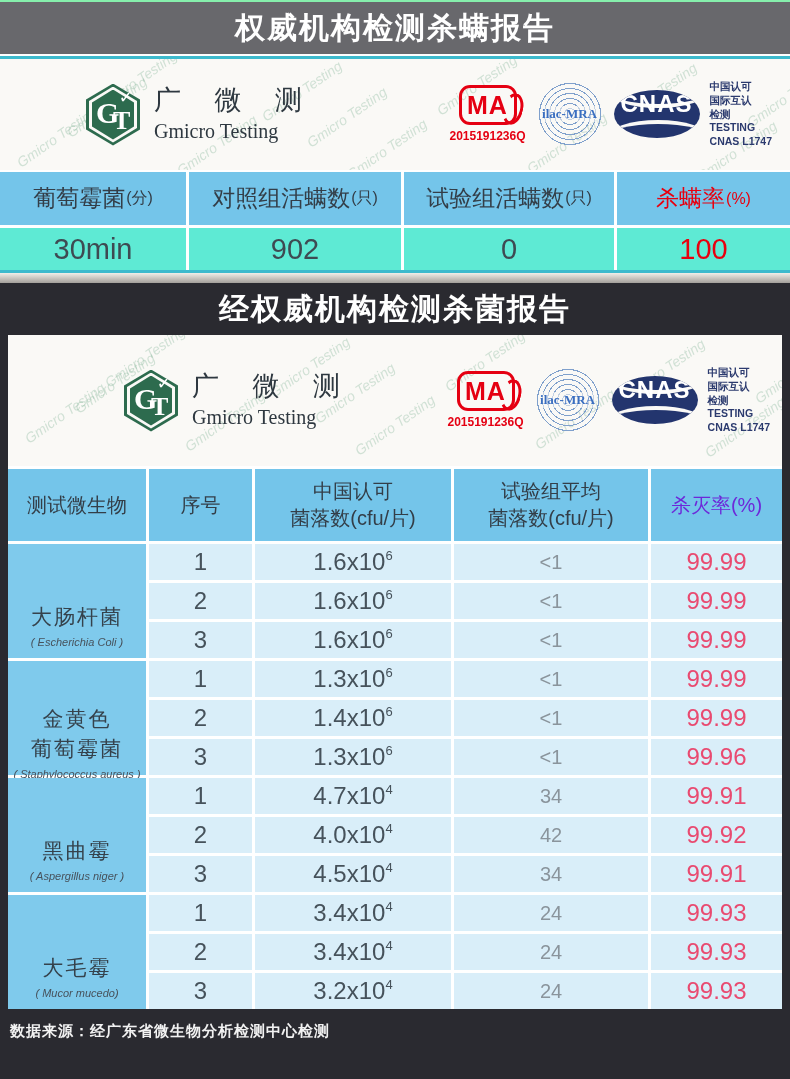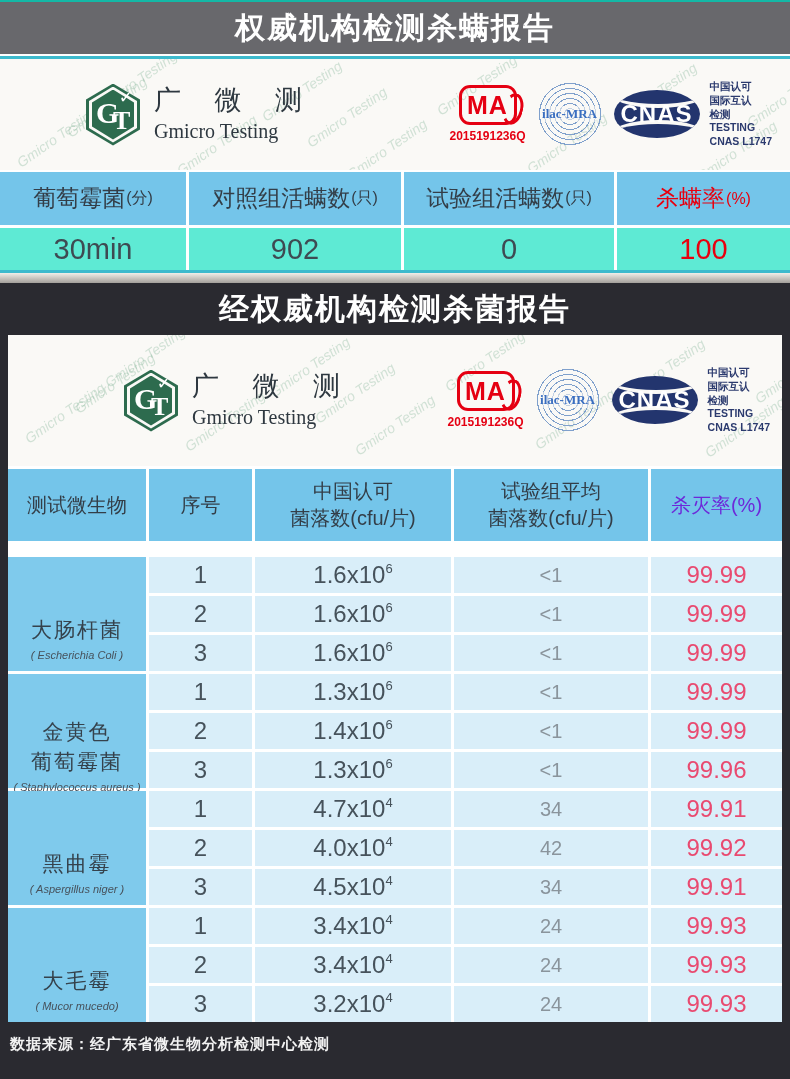--- a/index.html
+++ b/index.html
@@ -10,21 +10,21 @@
     overflow:hidden;
     position:relative;
   }
 
   
   .banner {
     color:#FFFFFF; font-weight:bold; font-size:30px;
     display:flex; align-items:center; justify-content:center;
     letter-spacing:2px;
   }
-  .banner-top { height:54px; background:#68686C; border-top:2px solid #14b8a6; }
+  .banner-top { height:54px; background:#68686C; border-top:2px solid #86efac; }
   .sep-white { height:2px; background:#FFFFFF; }
   .sep-teal  { height:3px; background:#3DBACD; }
   .gray-strip { height:10px; background:linear-gradient(#F1EEE9,#A39F9A); }
   .banner-dark { height:52px; background:#2A2A30; }
 
   
   .cert {
     background:#FAF9F6; position:relative; overflow:hidden;
     display:flex; align-items:center;
   }
@@ -66,21 +66,21 @@
              transform:rotate(14deg); }
   .cma-num { color:#E50012; font-size:12px; font-weight:bold; margin-top:4px; }
 
   .ilac { width:68px; height:68px; border-radius:50%; flex:0 0 auto;
           background:repeating-radial-gradient(circle at 50% 50%, #7FA0CC 0 1px, rgba(0,0,0,0) 1px 5px);
           display:flex; align-items:center; justify-content:center;font-family:Liberation Serif, serif; }
   .ilac span { color:#3A6EC0; font-size:13px; font-weight:bold;
                background:rgba(250,249,246,0.55); padding:0 1px; }
 
   .cnas { width:86px; height:48px; background:#23356E; border-radius:50%;
-          display:flex; align-items:center; justify-content:center; position:relative;
+          display:flex; justify-content:center; position:relative;
           overflow:hidden; flex:0 0 auto; }
   .cnas span { color:#FFF; font-size:24px; font-weight:bold; letter-spacing:1px; z-index:2; }
   .cnas::before { content:""; position:absolute; left:-6px; top:-16px; width:100px; height:30px;
                   border-bottom:4px solid #FAF9F6; border-radius:50%; }
   .cnas::after  { content:""; position:absolute; left:-6px; bottom:-16px; width:100px; height:30px;
                   border-top:4px solid #FAF9F6; border-radius:50%; }
   .cnas-text { color:#2B3A6E; font-size:10.5px; font-weight:bold; line-height:1.3; white-space:nowrap; }
 
   
   .mite-table { background:#FFFFFF; padding-top:2px; display:flex; flex-direction:column; gap:3px; }
@@ -88,21 +88,21 @@
   .mite-header > div { height:53px; background:#74C5EA; display:flex; align-items:center;
                        justify-content:center; font-size:23px; color:#333E48; }
   .mite-header .unit { font-size:16px; margin-left:1px; }
   .mite-row > div { height:42px; background:#5eead4; display:flex; align-items:center;
                     justify-content:center; font-size:29px; color:#3E4A52; }
   .accent-red { color:#E8000F !important; }
   .mite-header .accent-red .unit { color:#E8000F; }
 
   
   .germ-table { background:#FFFFFF; margin:0 8px; padding-top:3px;
-                display:flex; flex-direction:column; gap:16px; }
+                display:flex; flex-direction:column; gap:3px; }
   .germ-header { display:grid; grid-template-columns:138px 103px 196px 194px 131px; gap:3px; }
   .germ-header > div { height:72px; background:#74C5EA; display:flex; flex-direction:column;
                        align-items:center; justify-content:center; font-size:20px; color:#333E48;
                        line-height:1.35; text-align:center; }
   .germ-header > div.accent { color:#6d28d9; }
   .germ-body { display:grid; grid-template-columns:138px 103px 196px 194px 131px;
                grid-auto-rows:36px; gap:3px; }
   .g-name { grid-row:span 3; background:#7FCAEC; display:flex; flex-direction:column;
             align-items:center; justify-content:center; color:#35424C; text-align:center; }
   .g-name .nm { font-size:21px; line-height:1.45; letter-spacing:2px;margin-top:48px; }

